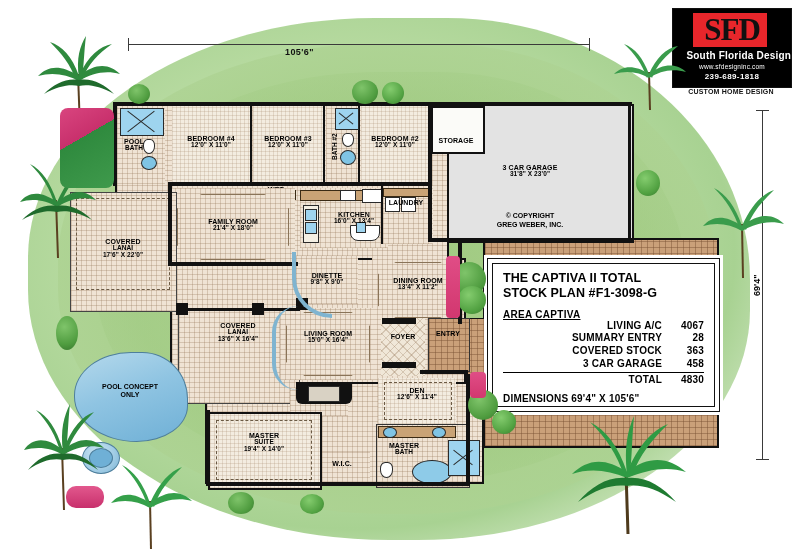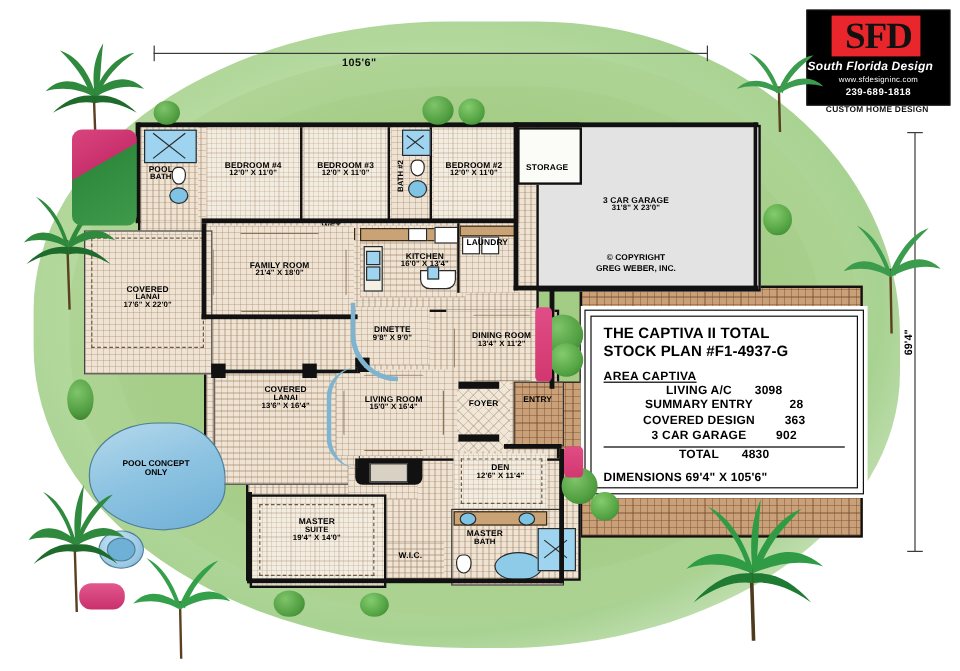--- a/index.html
+++ b/index.html
@@ -90,34 +90,34 @@
   .oct{position:absolute;border:1px solid #8a7458;
        clip-path:polygon(22% 0,78% 0,100% 22%,100% 78%,78% 100%,22% 100%,0 78%,0 22%);}
 
   
   .logo{position:absolute;left:672px;top:8px;width:118px;height:78px;background:#000;
         border:1px solid #111;}
   .logo-red{position:absolute;left:20px;top:4px;width:74px;height:34px;background:#e8262b;}
   .logo-sfd{position:absolute;left:0;top:2px;width:118px;height:38px;color:#111;
             font-family:"Liberation Serif", serif;font-weight:bold;font-size:31px;
             text-align:center;letter-spacing:-1px;line-height:38px;}
-  .logo-name{position:absolute;left:0;top:41px;width:118px;text-align:left;color:#fff;
-             font-size:10px;font-weight:bold;letter-spacing:.2px;font-style:italic;}
+  .logo-name{position:absolute;left:0;top:41px;width:118px;text-align:right;color:#fff;
+             font-size:10px;font-weight:bold;letter-spacing:.2px;}
   .logo-url{position:absolute;left:0;top:54px;width:118px;text-align:center;color:#fff;font-size:6.5px;letter-spacing:.2px;}
   .logo-phone{position:absolute;left:0;top:63px;width:118px;text-align:center;color:#fff;font-size:8px;font-weight:bold;letter-spacing:.4px;}
   .logo-tag{position:absolute;left:672px;top:88px;width:118px;text-align:center;color:#111;
             font-size:7px;font-weight:bold;letter-spacing:.2px;}
 
   
   .panel{position:absolute;left:487px;top:258px;width:231px;height:152px;background:#fff;
          border:1px solid #111;box-shadow:0 0 0 3px #fff;}
   .panel-in{position:absolute;left:4px;top:4px;right:4px;bottom:4px;border:1px solid #111;padding:7px 10px;box-sizing:border-box;}
   .ptitle{font-size:12.5px;font-weight:bold;color:#000;line-height:1.22;letter-spacing:.1px;}
   .pasum{font-size:10px;font-weight:bold;margin-top:7px;text-decoration:underline;letter-spacing:.3px;}
-  .prow{display:flex;justify-content:center;font-size:10px;font-weight:bold;letter-spacing:.2px;line-height:1.28;}
+  .prow{display:flex;justify-content:flex-end;font-size:10px;font-weight:bold;letter-spacing:.2px;line-height:1.28;}
   .prow .v{min-width:42px;text-align:right;}
   .pdiv{border-top:1px solid #000;margin:1px 0 1px 0;}
   .pdim{font-size:10px;font-weight:bold;margin-top:7px;letter-spacing:.2px;}
 
   .copy{position:absolute;font-size:7px;font-weight:bold;color:#000;text-align:center;line-height:1.25;white-space:nowrap;}
 
   
   .palm{position:absolute;}
   .shrub{position:absolute;border-radius:50%;}
   .flower{position:absolute;border-radius:50%;}
@@ -341,38 +341,38 @@
     <div>POOL CONCEPT</div>
     <div>ONLY</div>
   </div>
   <div class="spa" style="left:82px;top:442px;width:36px;height:30px;"></div>
   <div class="spa" style="left:89px;top:448px;width:22px;height:18px;background:#6fb0d6;"></div>
 
   <div class="panel">
     <div class="panel-in">
       <div class="ptitle">
         <div>THE CAPTIVA II TOTAL</div>
-        <div>STOCK PLAN #F1-4937-G</div>
+        <div>STOCK PLAN #F1-3098-G</div>
       </div>
       <div class="pasum">AREA CAPTIVA</div>
       <div class="prow">
         <span>LIVING A/C</span>
-        <span class="v">3098</span>
+        <span class="v">4067</span>
       </div>
       <div class="prow">
         <span>SUMMARY ENTRY</span>
         <span class="v">28</span>
       </div>
       <div class="prow">
-        <span>COVERED DESIGN</span>
+        <span>COVERED STOCK</span>
         <span class="v">363</span>
       </div>
       <div class="prow">
         <span>3 CAR GARAGE</span>
-        <span class="v">902</span>
+        <span class="v">458</span>
       </div>
       <div class="pdiv"></div>
       <div class="prow">
         <span>TOTAL</span>
         <span class="v">4830</span>
       </div>
       <div class="pdim">DIMENSIONS 69'4" X 105'6"</div>
     </div>
   </div>
 

